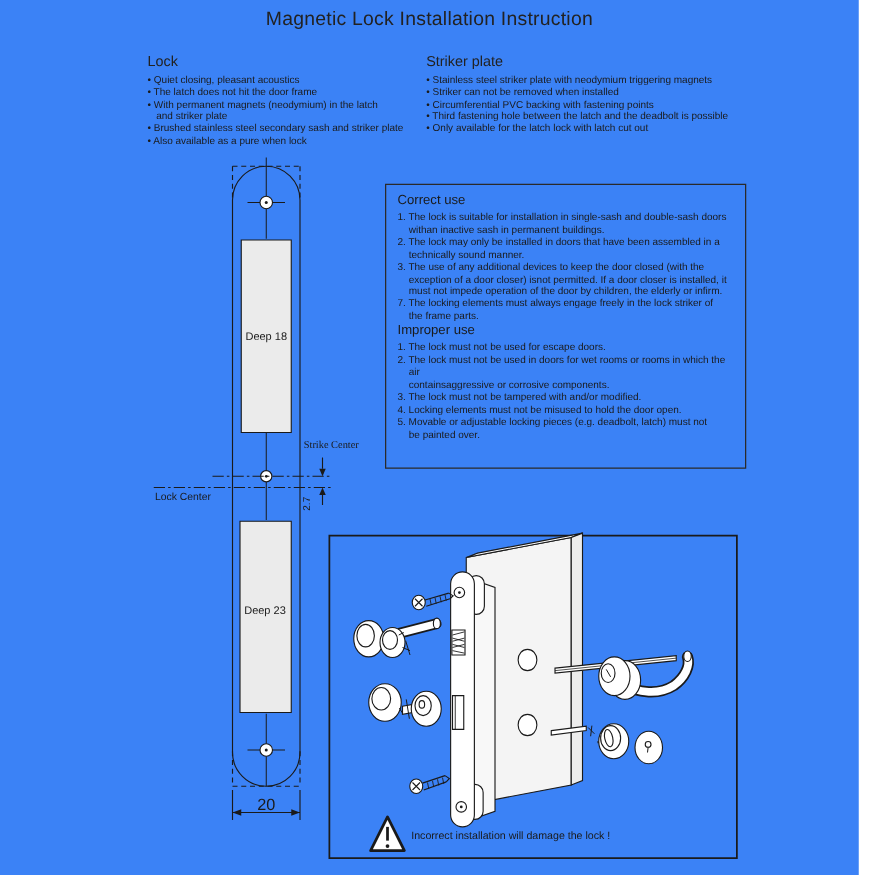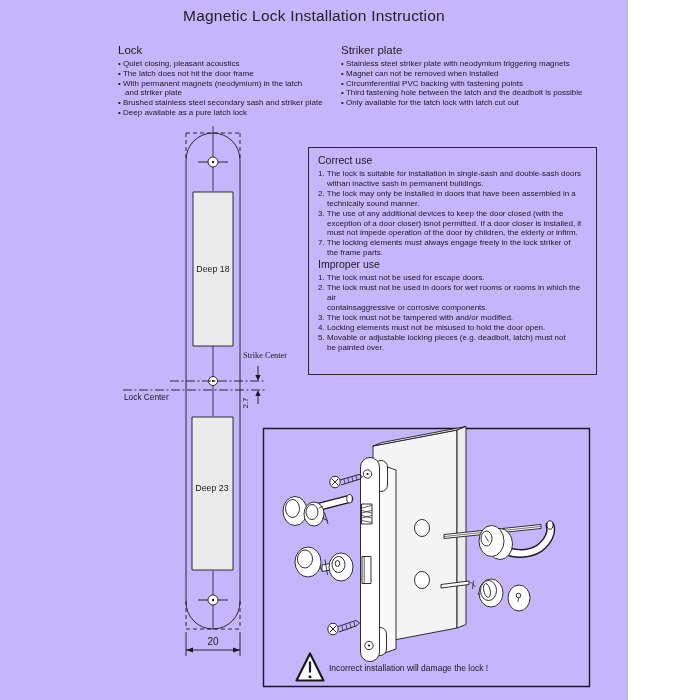--- a/index.html
+++ b/index.html
@@ -1,18 +1,18 @@
 <!DOCTYPE html>
 <html><head>
 <meta charset="utf-8">
 <style>
   html,body { margin:0; padding:0; background:#fff; }
   .page {
-    position:relative; width:628px; height:700px; overflow:hidden;
-    background:#c4b5fd; color:#1a1a1a;
+    position:relative; width:687px; height:700px; overflow:hidden;
+    background:#3b82f6; color:#1a1a1a;
     font-family:"Liberation Sans", sans-serif;
   }
   .abs { position:absolute; }
   .title {
     position:absolute; top:7px; left:0; right:0;
     text-align:center; font-size:15.5px; letter-spacing:.2px; color:#222;
   }
   .features h2 { font-size:11.5px; font-weight:400; margin:0 0 3px 0; color:#222; }
   .features ul { list-style:none; margin:0; padding:0; font-size:8px; line-height:9.8px; }
   .features li { padding-left:7px; text-indent:-7px; white-space:pre-line; }
@@ -42,29 +42,29 @@
   <div class="title">Magnetic Lock Installation Instruction</div>
 
   <div class="features abs" id="lock-features">
     <h2>Lock</h2>
     <ul>
         <li>Quiet closing, pleasant acoustics</li>
         <li>The latch does not hit the door frame</li>
         <li>With permanent magnets (neodymium) in the latch
 and striker plate</li>
         <li>Brushed stainless steel secondary sash and striker plate</li>
-        <li>Deep available as a pure latch lock</li>
+        <li>Also available as a pure when lock</li>
       </ul>
   </div>
 
   <div class="features abs" id="striker-features">
     <h2>Striker plate</h2>
     <ul>
         <li>Stainless steel striker plate with neodymium triggering magnets</li>
-        <li>Magnet can not be removed when installed</li>
+        <li>Striker can not be removed when installed</li>
         <li>Circumferential PVC backing with fastening points</li>
         <li>Third fastening hole between the latch and the deadbolt is possible</li>
         <li>Only available for the latch lock with latch cut out</li>
       </ul>
   </div>
 
   <div class="usage-box">
     <h3>Correct use</h3>
     <ul>
         <li>1. The lock is suitable for installation in single-sash and double-sash doors
@@ -239,17 +239,17 @@
         <circle cx="310" cy="676.8" r="1.5" fill="#1a1a1a" stroke="none"></circle>
       </g>
     </g>
   </svg>
 
   <div class="dlabel" style="left:191px; top:264px; width:44px;">Deep 18</div>
   <div class="dlabel" style="left:190px; top:483px; width:44px;">Deep 23</div>
   <div class="slabel" style="left:243px; top:351px; width:50px;font-family:Liberation Serif, serif;">Strike Center</div>
   <div class="slabel" style="left:124px; top:391.5px; white-space:nowrap;text-align:center;">Lock Center</div>
   <div class="abs rot90" style="left:235px; top:397px; width:24px; height:12px;">2.7</div>
-  <div class="dlabel" style="left:201px; top:636px; width:24px; font-size:10px;">20</div>
+  <div class="dlabel" style="left:201px; top:636px; width:24px; font-size:13px;">20</div>
 
   <div class="warn-text">Incorrect installation will damage the lock !</div>
 
 </div>
 
 </body></html>

